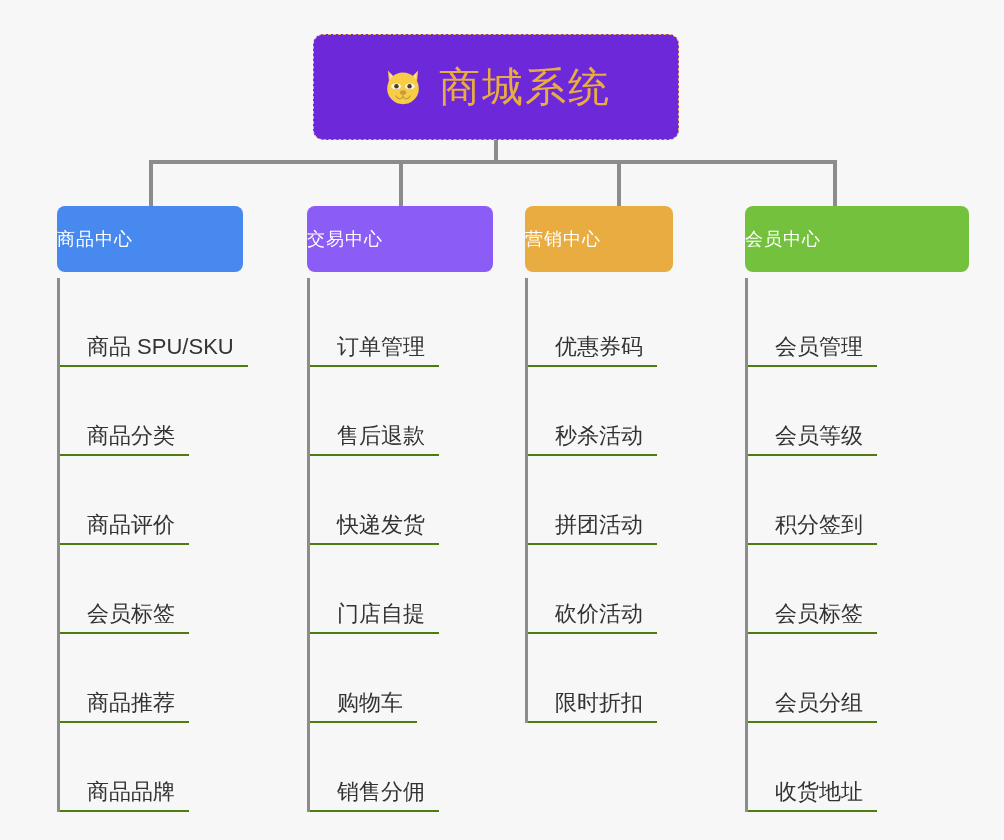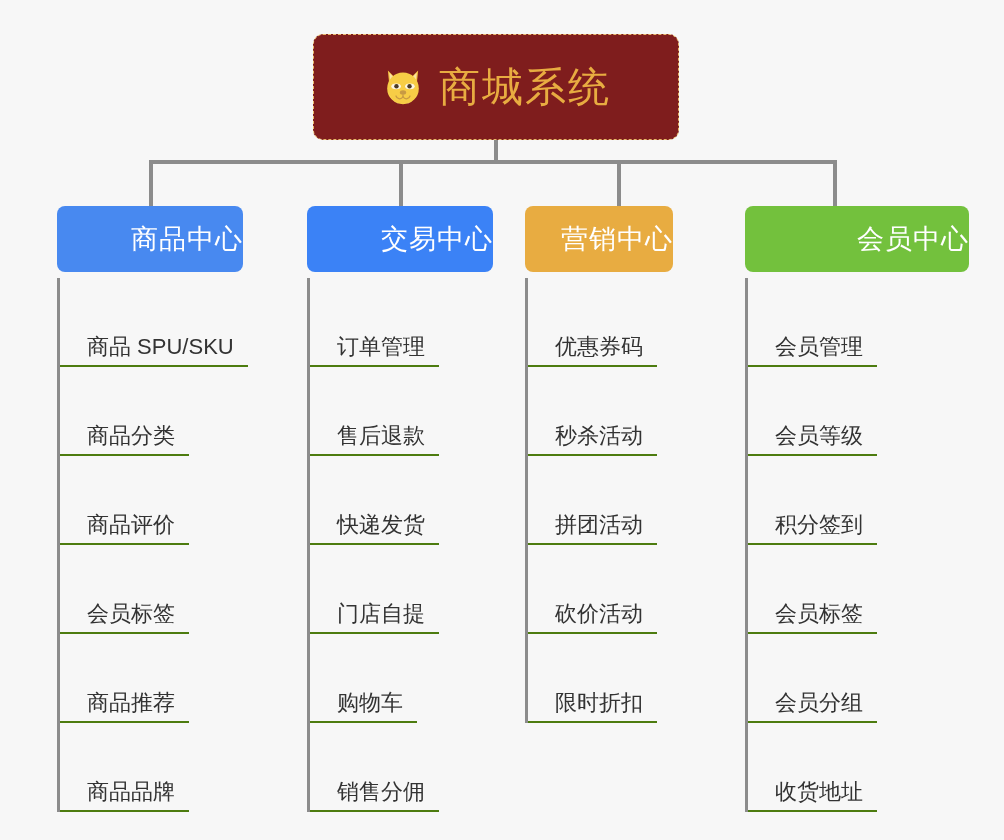--- a/index.html
+++ b/index.html
@@ -21,21 +21,21 @@
   }
 
   
   .root-node {
     position: absolute;
     left: 313px;
     top: 34px;
     width: 366px;
     height: 106px;
     box-sizing: border-box;
-    background: #7f1d1d;
+    background: #6d28d9;
     border: 1px dashed #e8b96a;
     border-radius: 10px;
     display: flex;
     align-items: center;
     justify-content: center;
     gap: 14px;
   }
   .root-emoji {
     font-size: 40px;
     line-height: 1;
@@ -85,23 +85,23 @@
   .col-1 { left: 307px; }
   .col-2 { left: 525px; }
   .col-3 { left: 745px; }
 
   .cat-header {
     box-sizing: border-box;
     height: 66px;
     border-radius: 8px;
     display: flex;
     align-items: center;
-    justify-content: flex-end;
+    justify-content: flex-start;
     color: #ffffff;
-    font-size: 27px;
+    font-size: 18px;
     letter-spacing: 1px;
     white-space: nowrap;
   }
   .col-0 .cat-header { width: 186px; }
   .col-1 .cat-header { width: 186px; }
   .col-2 .cat-header { width: 148px; }
   .col-3 .cat-header { width: 224px; }
 
   
   .leaf-list {
@@ -183,21 +183,21 @@
       <div class="leaf-item">
           <span class="leaf-label">商品推荐</span>
         </div>
       <div class="leaf-item">
           <span class="leaf-label">商品品牌</span>
         </div>
     </div>
   </div>
 
   <div class="column col-1">
-    <div class="cat-header" style="background:#3b82f6">
+    <div class="cat-header" style="background:#8b5cf6">
       <span>交易中心</span>
     </div>
     <div class="leaf-list">
       <div class="leaf-item">
           <span class="leaf-label">订单管理</span>
         </div>
       <div class="leaf-item">
           <span class="leaf-label">售后退款</span>
         </div>
       <div class="leaf-item">

